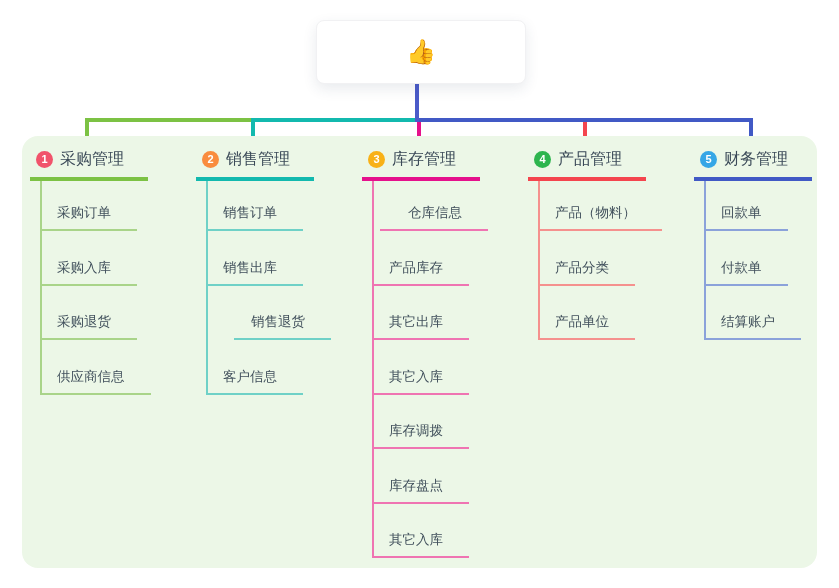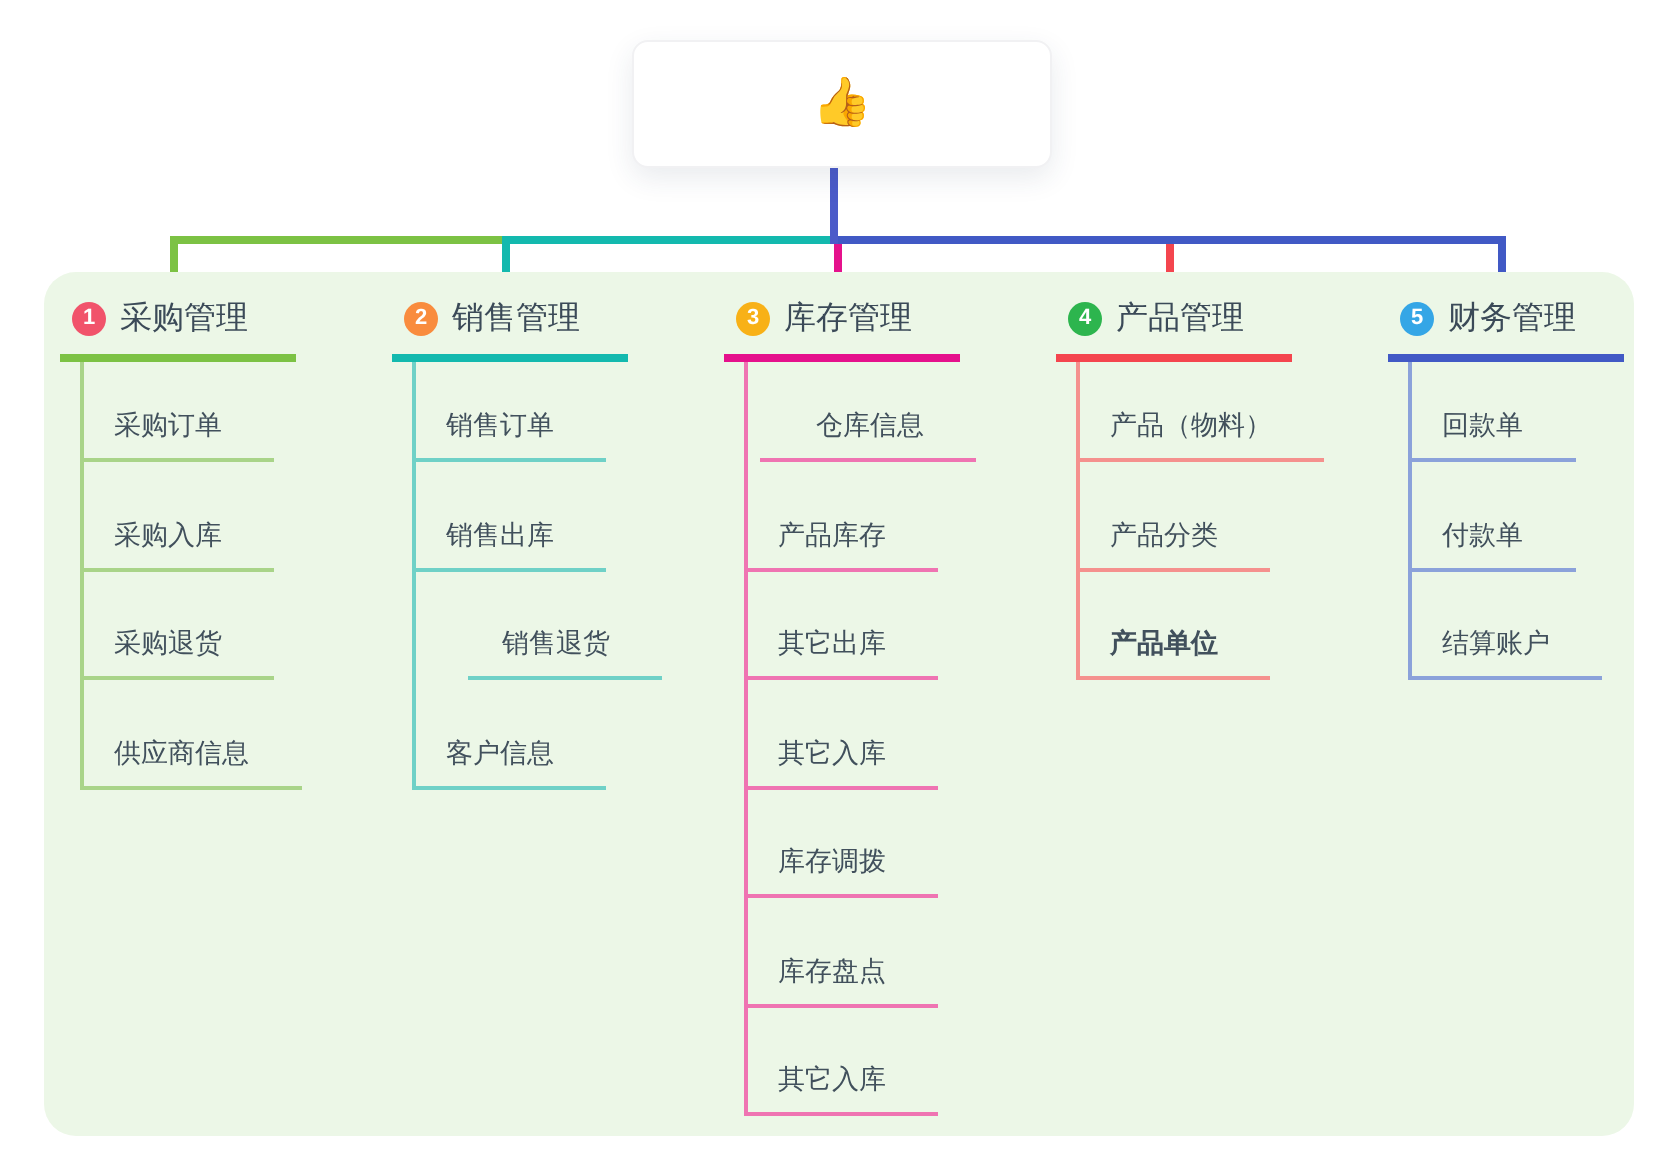--- a/index.html
+++ b/index.html
@@ -89,21 +89,21 @@
       <div class="child" style="left: 372px; top: 421px; border-bottom-color: rgb(239, 116, 178);">库存调拨</div>
       <div class="child" style="left: 372px; top: 475.5px; border-bottom-color: rgb(239, 116, 178);">库存盘点</div>
       <div class="child" style="left: 372px; top: 530px; border-bottom-color: rgb(239, 116, 178);">其它入库</div>
       <div class="branch-title" style="left: 528px; top: 147px; width: 112px; border-bottom-color: rgb(244, 69, 78);">
         <span class="badge" style="background: rgb(45, 181, 78);">4</span>
         <span>产品管理</span>
       </div>
       <div class="spine" style="left: 538px; top: 181px; height: 159px; background: rgb(245, 145, 142);"></div>
       <div class="child" style="left: 538px; top: 203px; border-bottom-color: rgb(245, 145, 142);">产品（物料）</div>
       <div class="child" style="left: 538px; top: 257.5px; border-bottom-color: rgb(245, 145, 142);">产品分类</div>
-      <div class="child" style="left: 538px; top: 312px; border-bottom-color: rgb(245, 145, 142); font-weight: bold;">产品单位</div>
+      <div class="child" style="left: 538px; top: 312px; border-bottom-color: rgb(245, 145, 142);">产品单位</div>
       <div class="branch-title" style="left: 694px; top: 147px; width: 112px; border-bottom-color: rgb(65, 89, 197);">
         <span class="badge" style="background: rgb(53, 166, 230);">5</span>
         <span>财务管理</span>
       </div>
       <div class="spine" style="left: 704px; top: 181px; height: 159px; background: rgb(139, 162, 218);"></div>
       <div class="child" style="left: 704px; top: 203px; border-bottom-color: rgb(139, 162, 218);">回款单</div>
       <div class="child" style="left: 704px; top: 257.5px; border-bottom-color: rgb(139, 162, 218);">付款单</div>
       <div class="child" style="left: 704px; top: 312px; border-bottom-color: rgb(139, 162, 218);">结算账户</div>
     </div>
 </div>

